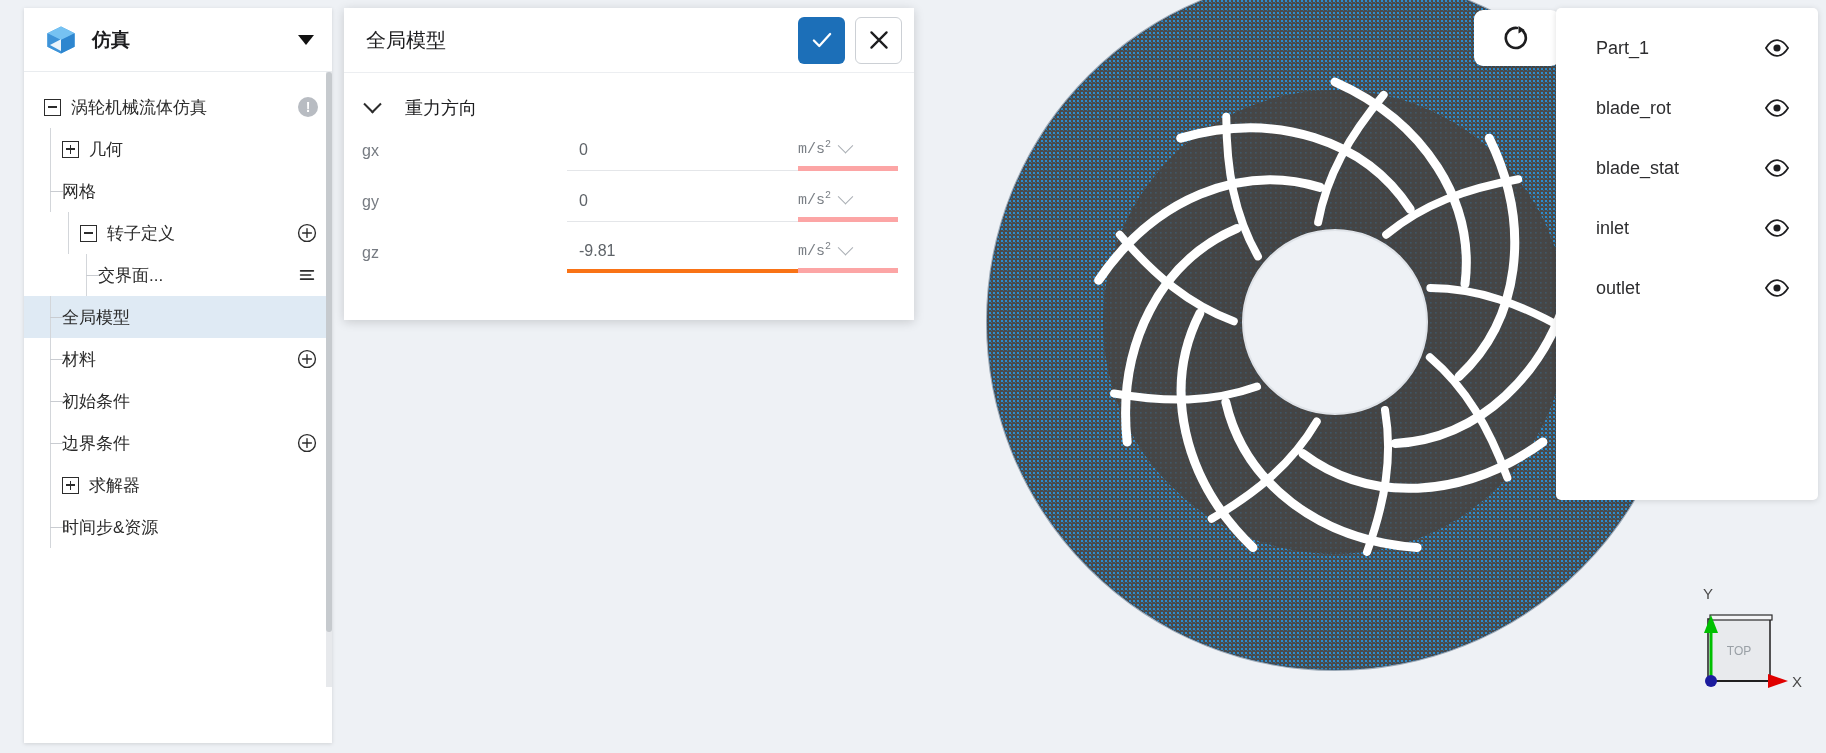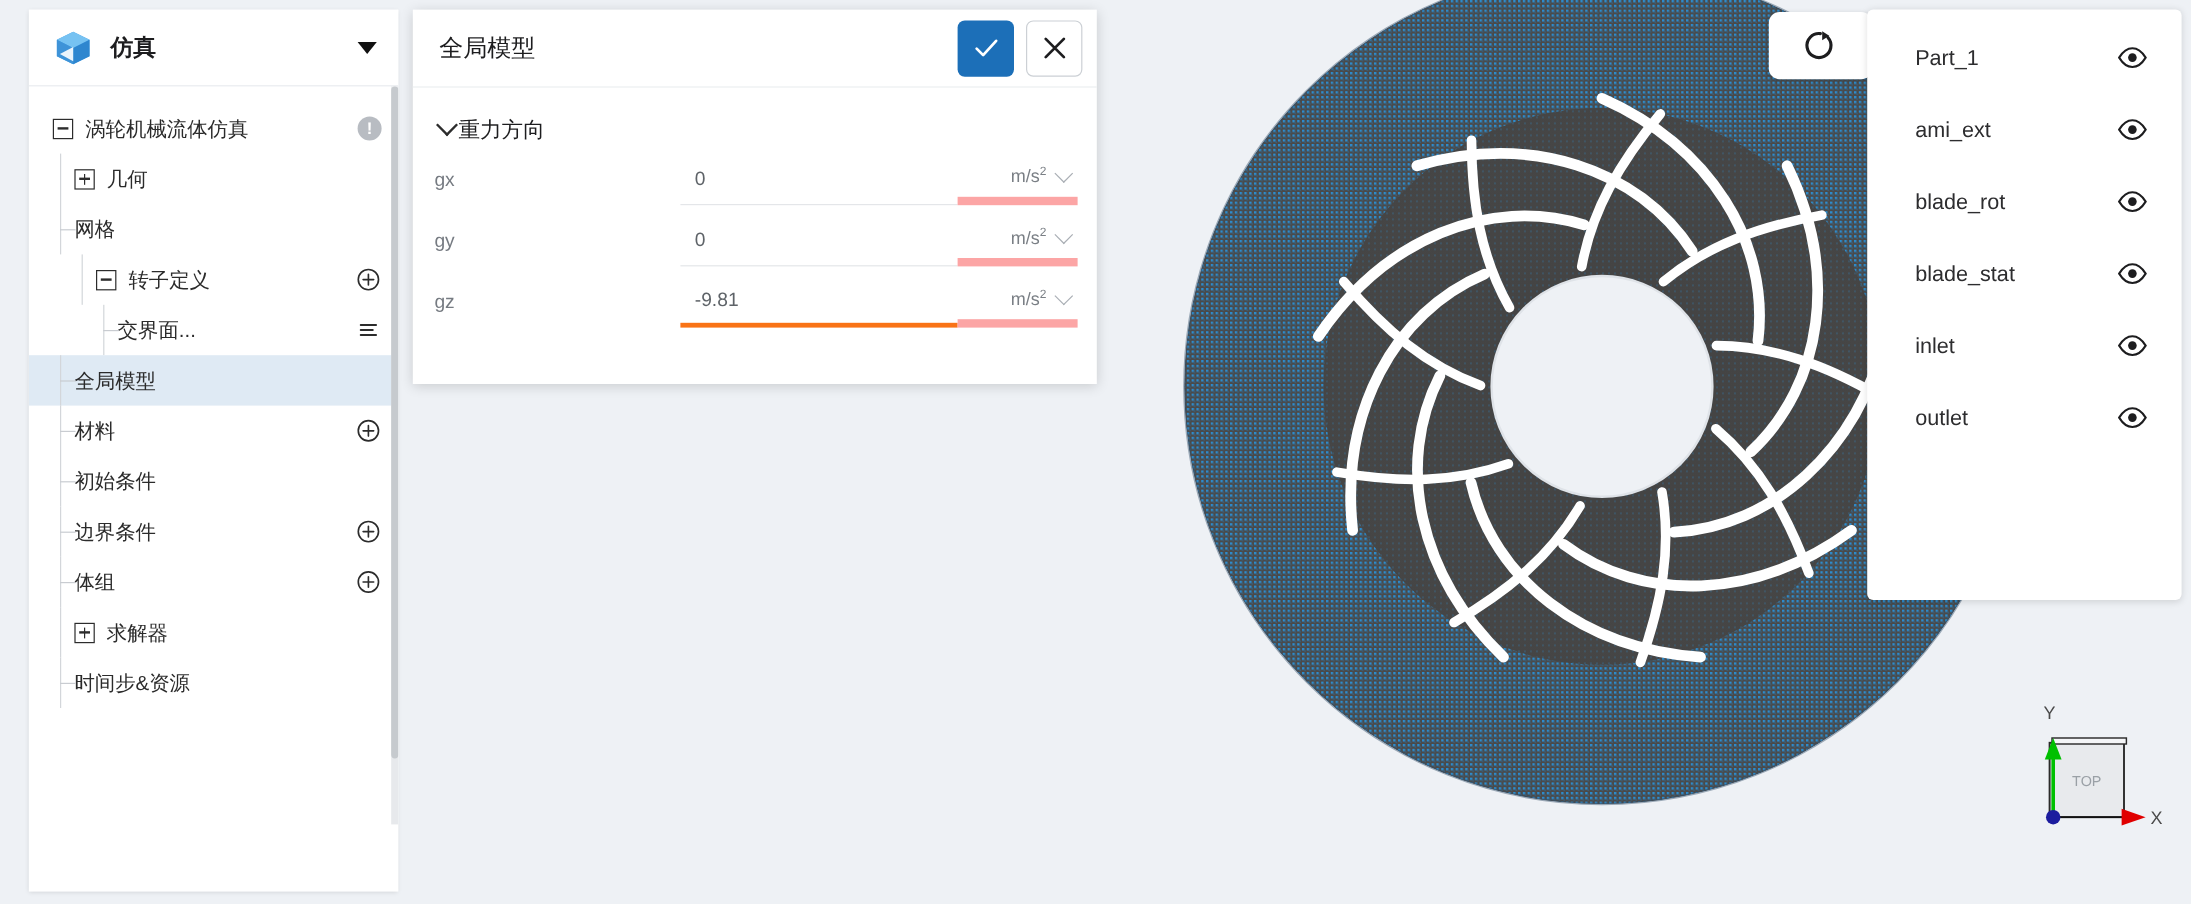--- a/index.html
+++ b/index.html
@@ -113,21 +113,21 @@
   .dlg-btn {
     width: 47px; height: 47px; border-radius: 6px;
     display: flex; align-items: center; justify-content: center;
     cursor: pointer; flex: 0 0 47px;
   }
   .dlg-btn.ok { background: #1c6fb8; }
   .dlg-btn.cancel { background: #fff; border: 1px solid #ccd0d5; margin-left: 10px; }
 
   #dialog-body { flex: 1; padding: 18px 0 0 0; }
   #section-head {
-    display: flex; align-items: center; gap: 3px;
+    display: flex; align-items: center; gap: 26px;
     padding: 0 0 0 22px; height: 34px;
   }
   .chev-down {
     width: 13px; height: 13px; border-right: 2px solid #2c2c2c;
     border-bottom: 2px solid #2c2c2c; transform: rotate(45deg) translate(-3px,-3px);
     flex: 0 0 13px;
   }
   #section-title { font-size: 18px; color: #1d1d1f; }
 
   .field-row {
@@ -137,23 +137,23 @@
   .field-label { font-size: 16px; color: #767b82; width: 205px; flex: 0 0 205px; }
   .field-input {
     flex: 1; height: 41px; border: none; border-bottom: 1px solid #e4e6e9;
     font-size: 16px; color: #5e6368; padding: 0 12px;
     font-family: "Liberation Sans", sans-serif; background: transparent;
     outline: none;
   }
   .field-input.active { border-bottom: 4px solid #f97316; }
   .unit-box {
     width: 100px; flex: 0 0 100px; height: 41px;
-    border-bottom: 7px solid #fca5a5;
-    display: flex; align-items: center; justify-content: flex-end;
-    gap: 9px; padding-right: 6px; cursor: pointer;
+    border-bottom: 5px solid #fca5a5;
+    display: flex; align-items: center; justify-content: flex-start;
+    gap: 9px; padding-right: 6px; cursor: pointer; font-family: Liberation Mono, monospace;
   }
   .unit-text { font-size: 15px; color: #7a7f85; }
   .unit-text sup { font-size: 10px; }
   .chev-sm {
     width: 11px; height: 11px; border-right: 1.6px solid #a9aeb4;
     border-bottom: 1.6px solid #a9aeb4; transform: rotate(45deg) translate(-2px,-2px);
     flex: 0 0 11px;
   }
 
   
@@ -279,27 +279,20 @@
 
   <div id="parts-panel">
       <div class="part-row">
         <div class="part-name">Part_1</div>
         <svg class="eye" viewBox="0 0 24 24">
           <path d="M1.8 12 C5 6.8 8.6 4.8 12 4.8 C15.4 4.8 19 6.8 22.2 12 C19 17.2 15.4 19.2 12 19.2 C8.6 19.2 5 17.2 1.8 12 Z" fill="none" stroke="#1d1d1f" stroke-width="1.6"></path>
           <circle cx="12" cy="12" r="3.3" fill="#1d1d1f"></circle>
         </svg>
       </div>
       <div class="part-row">
-        <div class="part-name">ami_ext</div>
-        <svg class="eye" viewBox="0 0 24 24">
-          <path d="M1.8 12 C5 6.8 8.6 4.8 12 4.8 C15.4 4.8 19 6.8 22.2 12 C19 17.2 15.4 19.2 12 19.2 C8.6 19.2 5 17.2 1.8 12 Z" fill="none" stroke="#1d1d1f" stroke-width="1.6"></path>
-          <circle cx="12" cy="12" r="3.3" fill="#1d1d1f"></circle>
-        </svg>
-      </div>
-      <div class="part-row">
         <div class="part-name">blade_rot</div>
         <svg class="eye" viewBox="0 0 24 24">
           <path d="M1.8 12 C5 6.8 8.6 4.8 12 4.8 C15.4 4.8 19 6.8 22.2 12 C19 17.2 15.4 19.2 12 19.2 C8.6 19.2 5 17.2 1.8 12 Z" fill="none" stroke="#1d1d1f" stroke-width="1.6"></path>
           <circle cx="12" cy="12" r="3.3" fill="#1d1d1f"></circle>
         </svg>
       </div>
       <div class="part-row">
         <div class="part-name">blade_stat</div>
         <svg class="eye" viewBox="0 0 24 24">
           <path d="M1.8 12 C5 6.8 8.6 4.8 12 4.8 C15.4 4.8 19 6.8 22.2 12 C19 17.2 15.4 19.2 12 19.2 C8.6 19.2 5 17.2 1.8 12 Z" fill="none" stroke="#1d1d1f" stroke-width="1.6"></path>
@@ -417,33 +410,20 @@
           <div class="node-actions">
             <svg class="ic" viewBox="0 0 24 24">
               <circle cx="12" cy="12" r="9.2" fill="none" stroke="#2c2c2c" stroke-width="1.5"></circle>
               <path d="M12 7.2 V16.8 M7.2 12 H16.8" stroke="#2c2c2c" stroke-width="1.5" stroke-linecap="round"></path>
             </svg>
           </div>
         </div>
         <div class="node">
           <div class="guide" style="left: 26px;"></div>
           <div style="width: 38px; flex: 0 0 38px;"></div>
-          <div class="elbow" style="left: 26px;"></div>
-          <div style="width: 0px;"></div>
-          <div class="node-label">体组</div>
-          <div class="node-actions">
-            <svg class="ic" viewBox="0 0 24 24">
-              <circle cx="12" cy="12" r="9.2" fill="none" stroke="#2c2c2c" stroke-width="1.5"></circle>
-              <path d="M12 7.2 V16.8 M7.2 12 H16.8" stroke="#2c2c2c" stroke-width="1.5" stroke-linecap="round"></path>
-            </svg>
-          </div>
-        </div>
-        <div class="node">
-          <div class="guide" style="left: 26px;"></div>
-          <div style="width: 38px; flex: 0 0 38px;"></div>
           <div class="toggle plus"></div>
           <div style="width: 10px; flex: 0 0 10px;"></div>
           <div class="node-label">求解器</div>
         </div>
         <div class="node">
           <div class="guide" style="left: 26px;"></div>
           <div style="width: 38px; flex: 0 0 38px;"></div>
           <div class="elbow" style="left: 26px;"></div>
           <div style="width: 0px;"></div>
           <div class="node-label">时间步&amp;资源</div>

